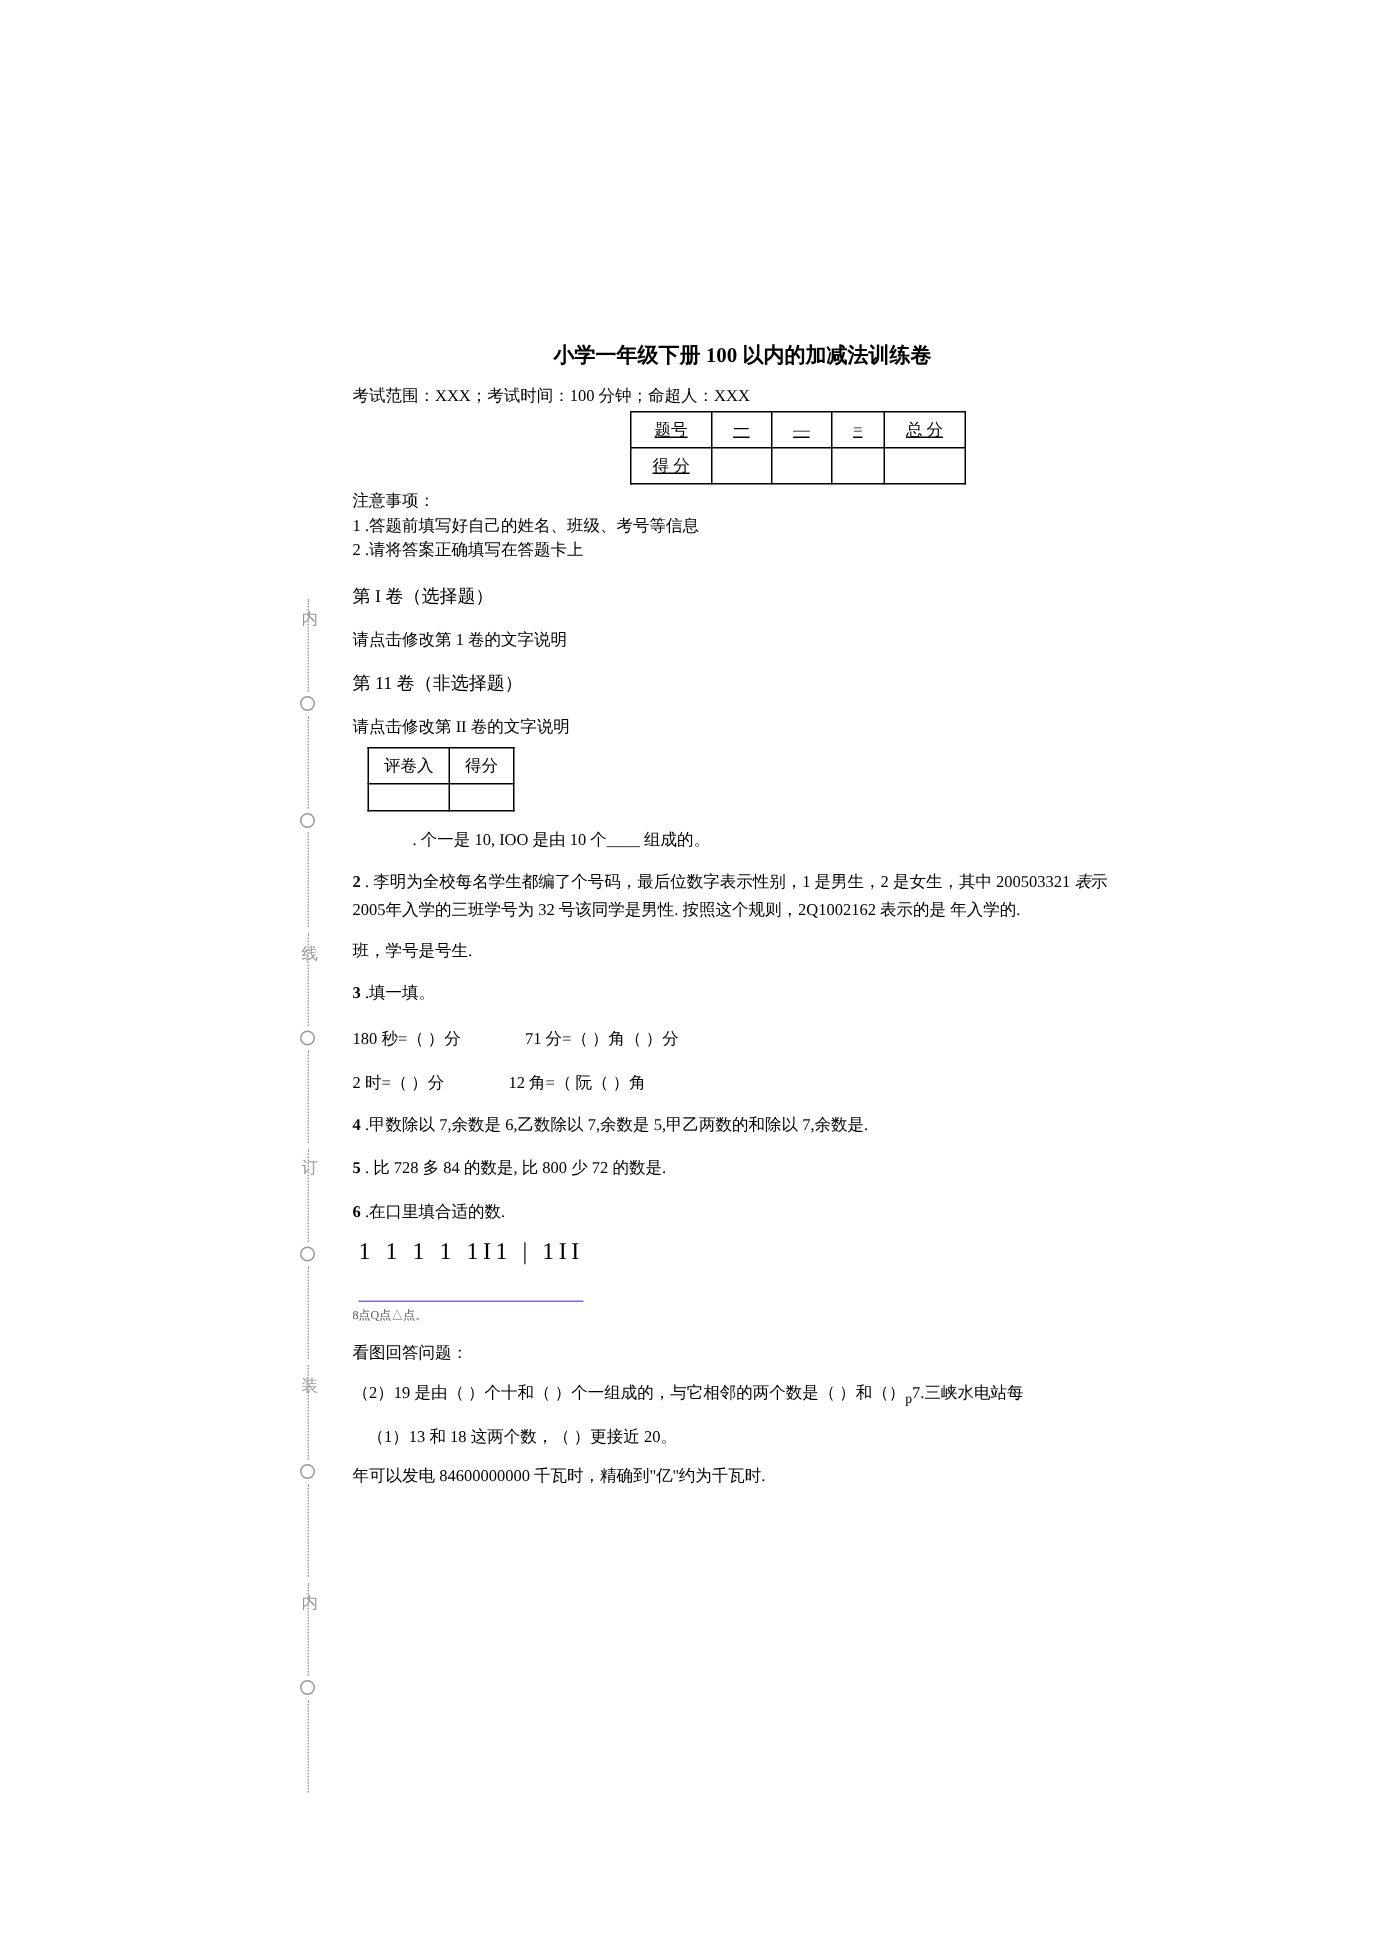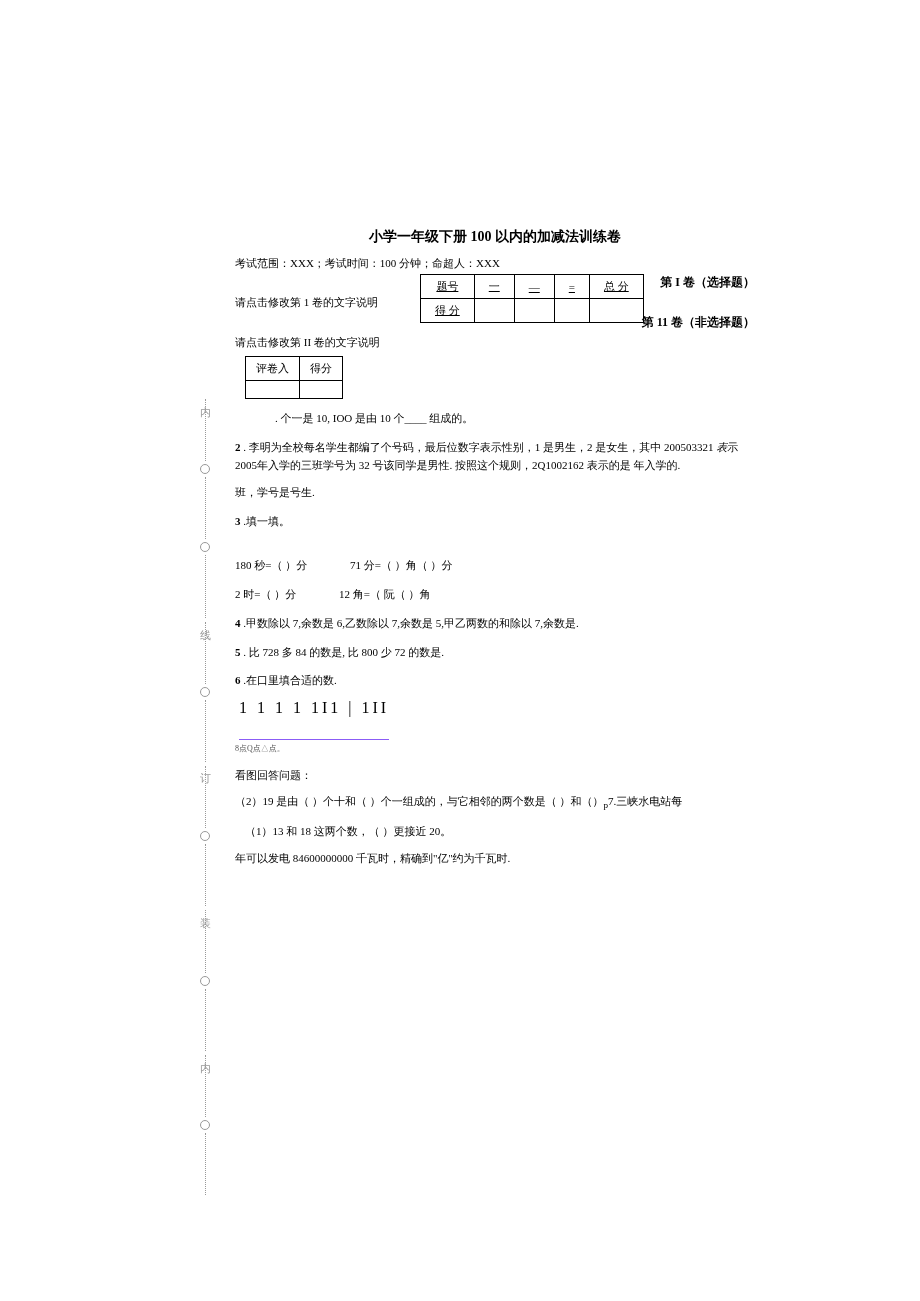--- a/index.html
+++ b/index.html
@@ -73,24 +73,24 @@
       text-align: center;
       height: 20px;
       text-decoration: underline;
     }
     .notice {
       margin-top: 55px;
       font-size: 11px;
       line-height: 1.5;
     }
     .section-header {
-      text-align: right;
-      font-weight: bold;
+      text-align: left;
+      font-weight: normal;
       font-size: 12px;
-      margin: 0 0;
+      margin: 13px 0;
     }
     .instruction {
       font-size: 11px;
       margin: 4px 0;
     }
     .small-table {
       border-collapse: collapse;
       margin: 6px 0 6px 10px;
       font-family: Liberation Serif, serif;
     }
@@ -172,20 +172,25 @@
         <td>得 分</td>
         <td></td>
         <td></td>
         <td></td>
         <td></td>
       </tr>
     </tbody>
       </table>
   </div>
 
+  <div class="notice">
+    <div>注意事项：</div>
+    <div>1    .答题前填写好自己的姓名、班级、考号等信息</div>
+    <div>2    .请将答案正确填写在答题卡上</div>
+  </div>
 
   <div class="section-header">第 I 卷（选择题）</div>
   <div class="instruction">请点击修改第 1 卷的文字说明</div>
 
   <div class="section-header">第 11 卷（非选择题）</div>
   <div class="instruction">请点击修改第 II 卷的文字说明</div>
 
   <table class="small-table">
     <tbody>
         <tr>
@@ -203,21 +208,21 @@
 
   <div class="question">
     <span class="num">2</span>
     <span>. 李明为全校每名学生都编了个号码，最后位数字表示性别，1 是男生，2 是女生，其中 200503321 </span><i>表</i><span>示 2005年入学的三班学号为 32 号该同学是男性. 按照这个规则，2Q1002162 表示的是 年入学的.</span>
     <div style="margin-top:8px">班，学号是号生.</div>
   </div>
 
   <div class="question">
     <span class="num">3</span>
     <span>.填一填。</span>
-    <div style="margin-top:26px">
+    <div style="margin-top:12px">
       <span class="inline-group">180 秒=（     ）分</span>
       <span class="inline-group">71 分=（     ）角（     ）分</span>
     </div>
     <div style="margin-top:10px">
       <span class="inline-group">2 时=（     ）分</span>
       <span class="inline-group">12 角=（     阮（     ）角</span>
     </div>
   </div>
 
   <div class="question">

